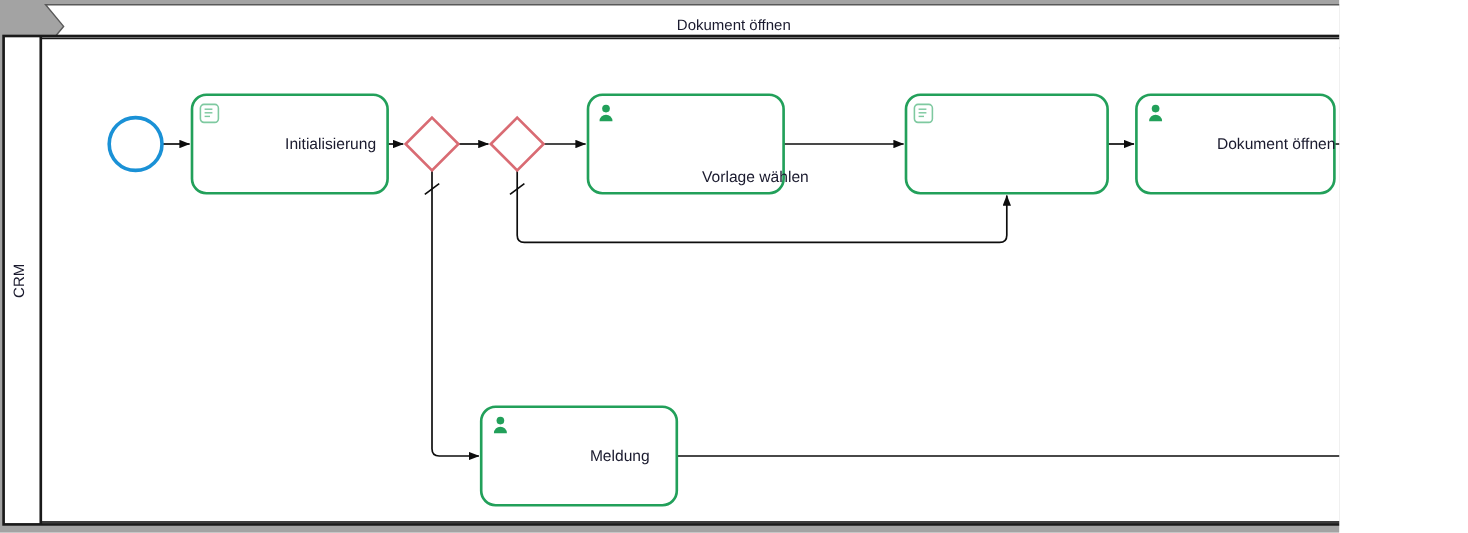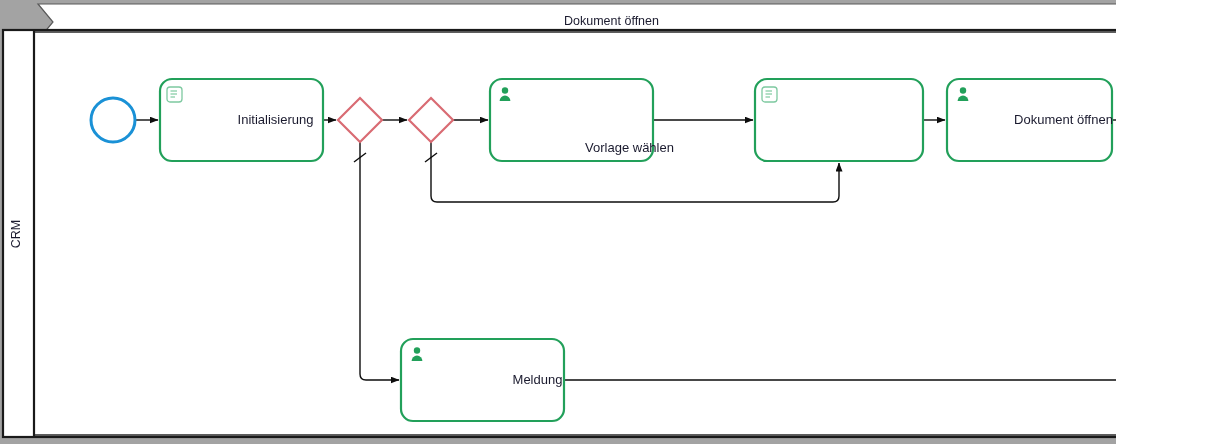--- a/index.html
+++ b/index.html
@@ -155,15 +155,15 @@
 
   <div class="lane-label" style="left:-16px; top:227px; width:64px; text-align:center;">CRM</div>
 
   <div class="node-label" style="left:160px; top:79px; width:163px; height:82px;">Initialisierung</div>
 
   <div class="node-label" style="left:514px; top:79px; width:163px; height:82px;margin-top:28px;">Vorlage wählen</div>
 
 
   <div class="node-label" style="left:947px; top:79px; width:165px; height:82px;">Dokument öffnen</div>
 
-  <div class="node-label" style="left:422px; top:339px; width:163px; height:82px;">Meldung</div>
+  <div class="node-label" style="left:401px; top:339px; width:163px; height:82px;">Meldung</div>
 
 </div>
 
 </body></html>

